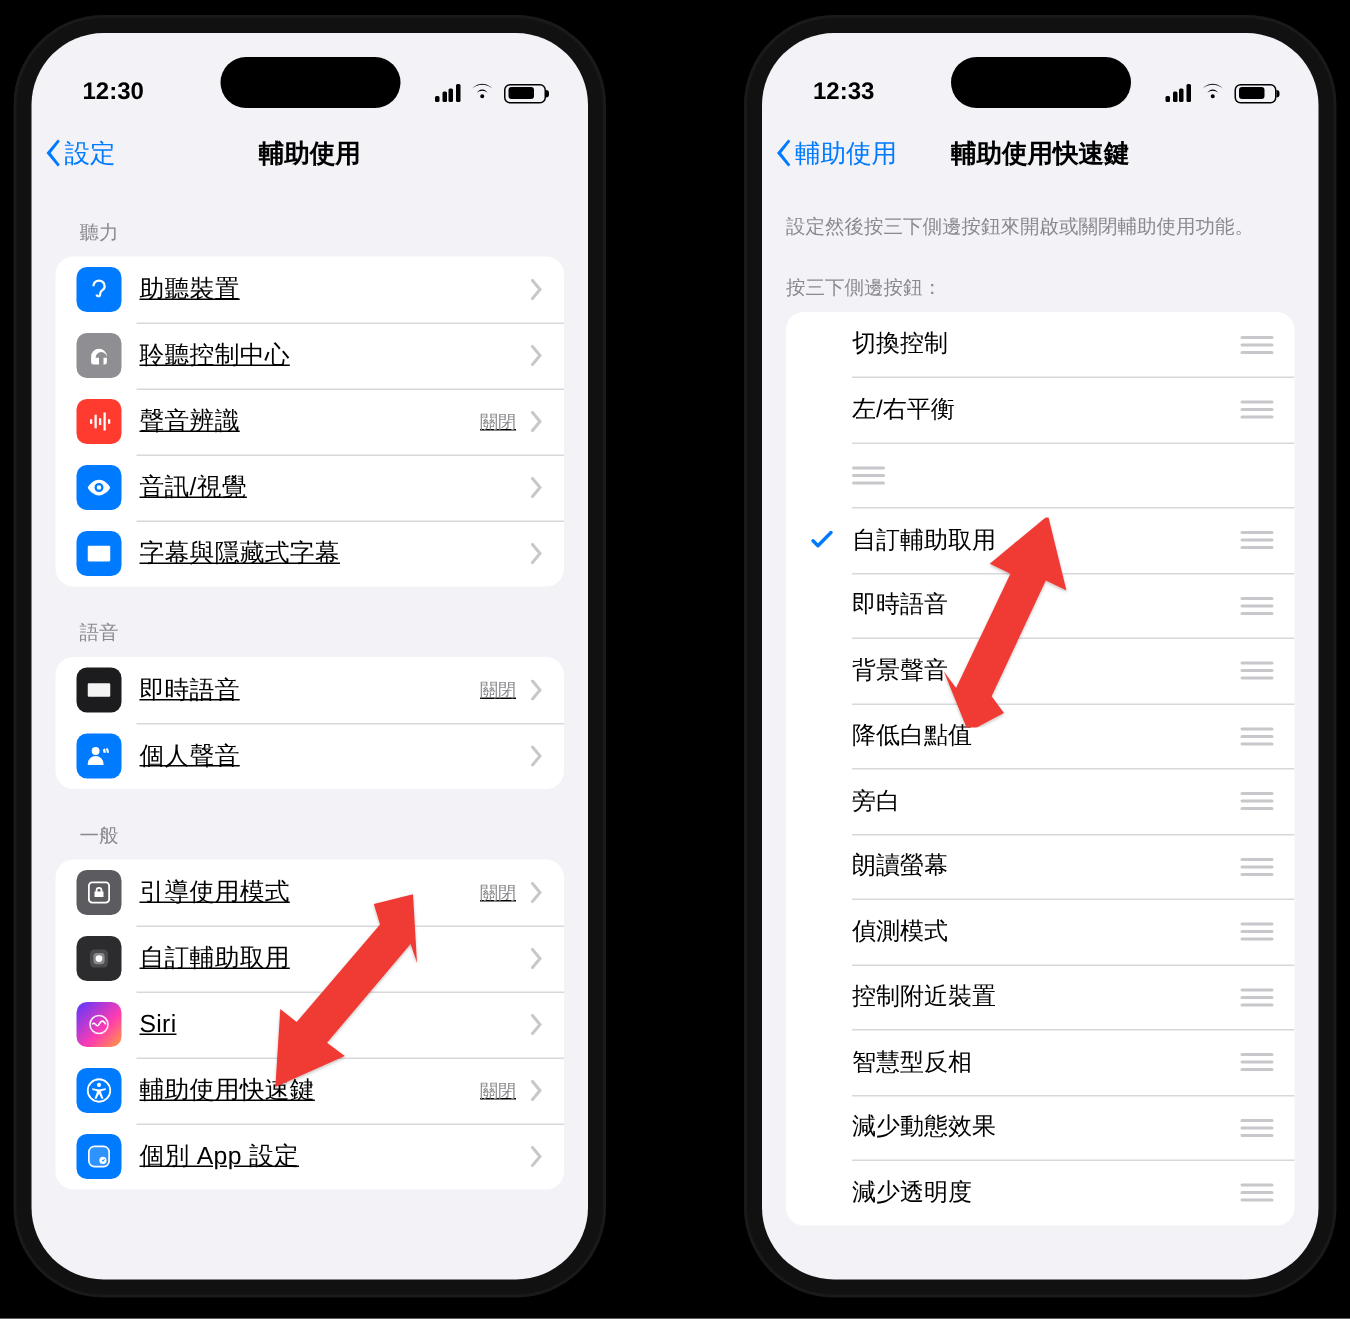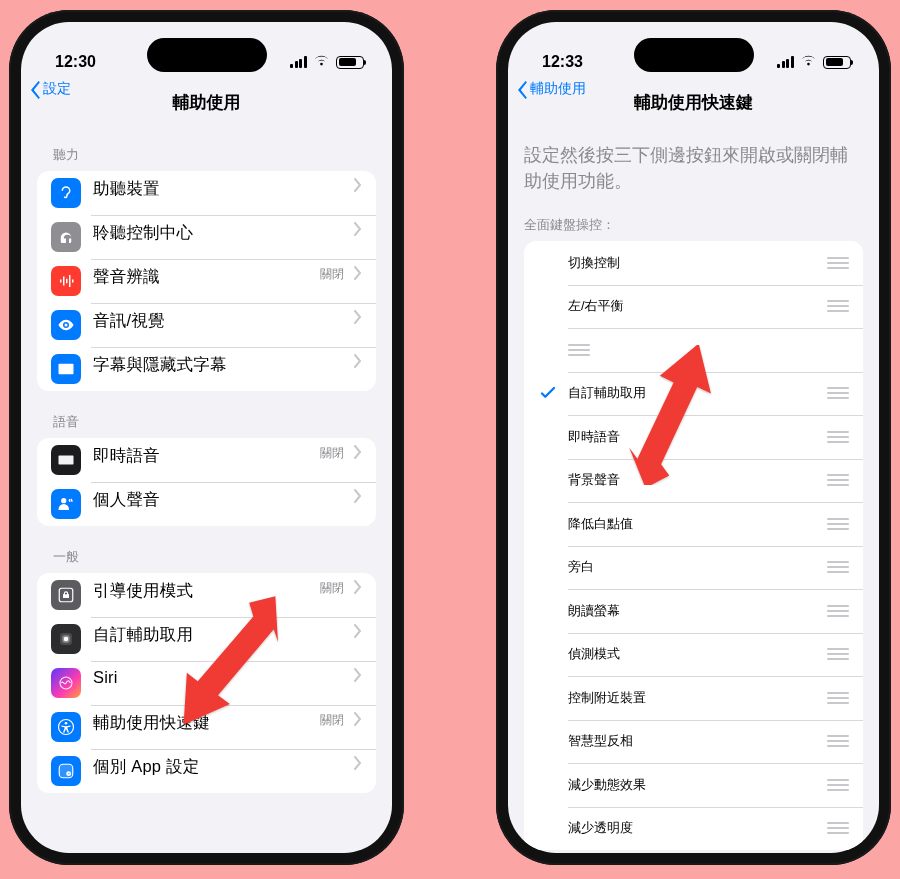--- a/index.html
+++ b/index.html
@@ -1,56 +1,56 @@
 <!DOCTYPE html>
 <html><head>
 <meta charset="utf-8">
 <style>
   * { box-sizing: border-box; margin: 0; padding: 0; font-family: -apple-system, "SF Pro Text", "Helvetica Neue", Arial, "PingFang TC", "Microsoft JhengHei", sans-serif; -webkit-font-smoothing: antialiased; }
   body { background: #fff; width: 900px; height: 879px; overflow: hidden; }
-  .stage { position: relative; width: 900px; height: 879px; background: #fca5a5; display:flex; justify-content:space-between; padding: 10px 9px; }
+  .stage { position: relative; width: 900px; height: 879px; background: #000000; display:flex; justify-content:space-between; padding: 10px 9px; }
   .phone { position: relative; width: 395px; height: 855px; border-radius: 60px; background: #111; box-shadow: 0 0 0 2px #1a1a1a inset; padding: 12px; }
   .inner { position: relative; width: 100%; height: 100%; border-radius: 48px; background: #f2f2f7; overflow: hidden; }
   .island { position: absolute; top: 16px; left: 50%; transform: translateX(-50%); width: 120px; height: 34px; background: #000; border-radius: 20px; z-index: 50; }
   .statusbar { position: absolute; top: 0; left: 0; right:0; height: 58px; display:flex; align-items:center; justify-content:space-between; padding: 22px 28px 0 34px; font-size: 16px; font-weight: 600; color:#000; }
   .status-icons { display:flex; align-items:center; gap:6px; }
   .sig { width:18px; height:12px; display:flex; align-items:flex-end; gap:1.5px;}
   .sig i{ width:3px; background:#000; display:block; border-radius:1px;}
   .sig i:nth-child(1){height:4px}.sig i:nth-child(2){height:7px}.sig i:nth-child(3){height:9px}.sig i:nth-child(4){height:12px}
   .wifi { width:16px; height:12px; position:relative;}
   .wifi svg{position:absolute;top:-2px;left:-1px;}
   .batt { width:28px; height:13px; border:1.4px solid #000; border-radius:4px; position:relative; display:flex; align-items:center; padding:1.5px;}
   .batt::after{content:"";position:absolute;right:-3px;top:3px;width:2px;height:5px;background:#000;border-radius:0 2px 2px 0;}
   .batt i{display:block;width:75%;height:100%;background:#000;border-radius:2px;}
   .content { position:absolute; top:58px; left:0; right:0; bottom:0; overflow:hidden; }
   .navbar { height:44px; display:flex; align-items:center; justify-content:center; position:relative; }
   .nav-title { font-size:17px; font-weight:600; color:#000; }
-  .nav-back { position:absolute; left:8px; top:0; bottom:0; display:flex; align-items:flex-start; color:#007aff; font-size:14px; gap:2px; cursor:pointer;}
+  .nav-back { position:absolute; left:8px; top:0; bottom:0; display:flex; align-items:center; color:#007aff; font-size:17px; gap:2px; cursor:pointer;}
   .nav-back svg { width:12px; height:20px; }
   .scroll { padding: 0 16px 20px 16px; }
   .group-label { font-size:13px; color:#8a8a8e; padding: 22px 16px 7px 16px; }
   .group-label.tight { padding-top:16px; }
-  .group-desc { font-size:18px; color:#8a8a8e; padding: 18px 16px 6px 16px; line-height:1.45; }
+  .group-desc { font-size:13px; color:#8a8a8e; padding: 18px 16px 6px 16px; line-height:1.45; }
   .card { background:#fff; border-radius:12px; overflow:hidden; }
-  .row { display:flex; min-height:44px; padding: 7px 14px 7px 14px; position:relative; cursor:pointer; }
+  .row { display:flex; align-items:center; min-height:44px; padding: 7px 14px 7px 14px; position:relative; cursor:pointer;text-decoration:underline; }
   .row + .row::before { content:""; position:absolute; left:54px; right:0; top:0; height:0.5px; background:#d8d8dc; }
   .icon { width:30px; height:30px; border-radius:7px; margin-right:12px; flex:none; display:flex; align-items:center; justify-content:center; font-size:16px; }
   .icon svg { width:18px; height:18px; }
   .row-title { flex:1; font-size:16.5px; color:#000; letter-spacing:0.2px;}
   .row-value { font-size:12px; color:#8a8a8e; margin-left:8px;}
   .chev { width:8px; height:14px; margin-left:10px; flex:none; }
   .chev svg { width:8px; height:14px; display:block; }
 
   
   .card2 { background:#fff; border-radius:12px; overflow:hidden; }
   .row2 { display:flex; align-items:center; min-height:43.5px; padding: 0 14px 0 14px; position:relative; cursor:pointer; }
   .row2 + .row2::before { content:""; position:absolute; left:44px; right:0; top:0; height:0.5px; background:#d8d8dc; }
   .check { width:20px; height:20px; margin-right:10px; flex:none; display:flex; align-items:center; justify-content:center; }
   .check svg { width:16px; height:16px; }
-  .row2-title { flex:1; font-size:13px; color:#000; }
+  .row2-title { flex:1; font-size:16px; color:#000; }
   .drag { width:22px; height:12px; flex:none; display:flex; flex-direction:column; justify-content:space-between; }
   .drag i{ height:2px; background:#c7c7cc; border-radius:1px; display:block;}
 
   
   .arrow { position:absolute; z-index:60; pointer-events:none; }
 
   
   .bg-blue{background:#007aff;} .bg-gray{background:#8e8e93;} .bg-dgray{background:#5b5b60;}
   .bg-red{background:#ff3b30;}
   .bg-black{background:#1c1c1e;} .bg-dark2{background:#2c2c2e;}
@@ -319,21 +319,21 @@
           <div class="nav-back">
             <svg viewBox="0 0 12 20">
                 <path fill="#007aff" d="M9.5 1L2 10l7.5 9 1.4-1.2L4.8 10l6.1-7.8z"></path>
               </svg>
             <span>輔助使用</span>
           </div>
           <div class="nav-title">輔助使用快速鍵</div>
         </div>
 
         <div class="group-desc">設定然後按三下側邊按鈕來開啟或關閉輔助使用功能。</div>
-        <div class="group-label tight">全面鍵盤操控：</div>
+        <div class="group-label tight">按三下側邊按鈕：</div>
 
         <div class="scroll" style="padding-top:0;">
           <div class="card2" id="right-list">
               <div class="row2">
                 <span class="check"></span>
                 <span class="row2-title">切換控制</span>
                 <span class="drag">
                   <i></i>
                   <i></i>
                   <i></i>

